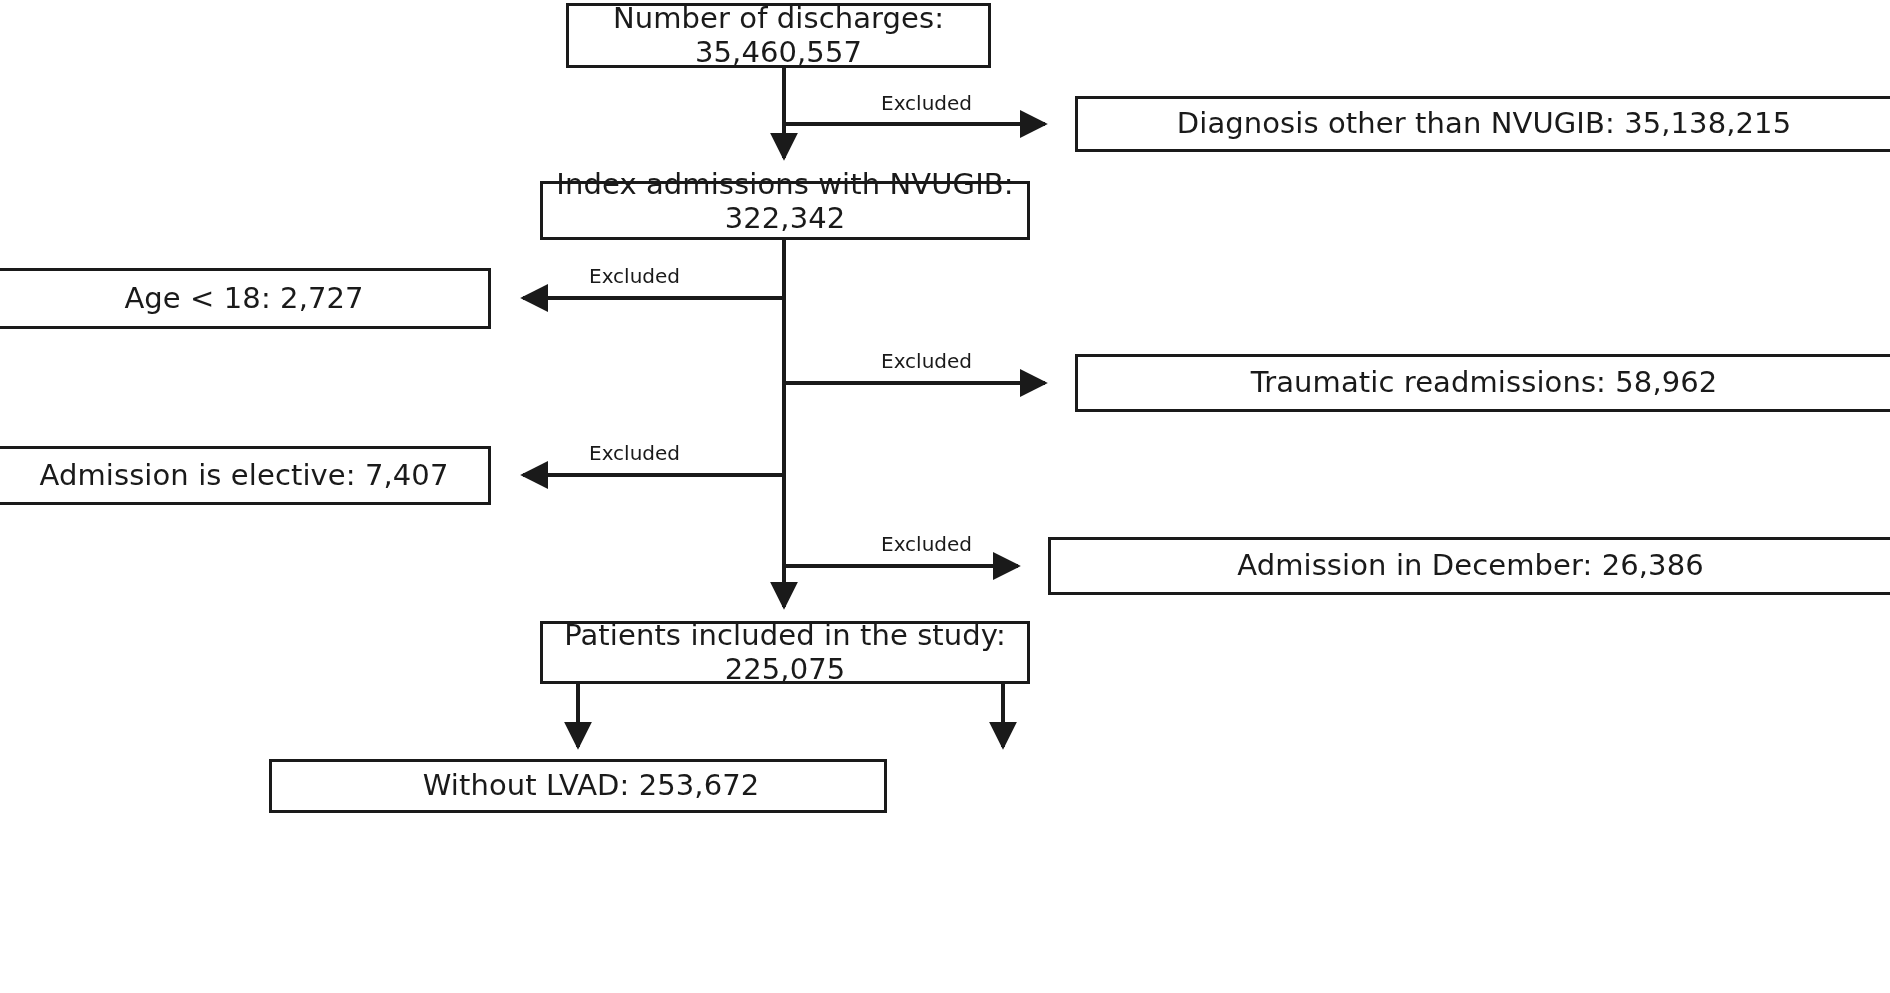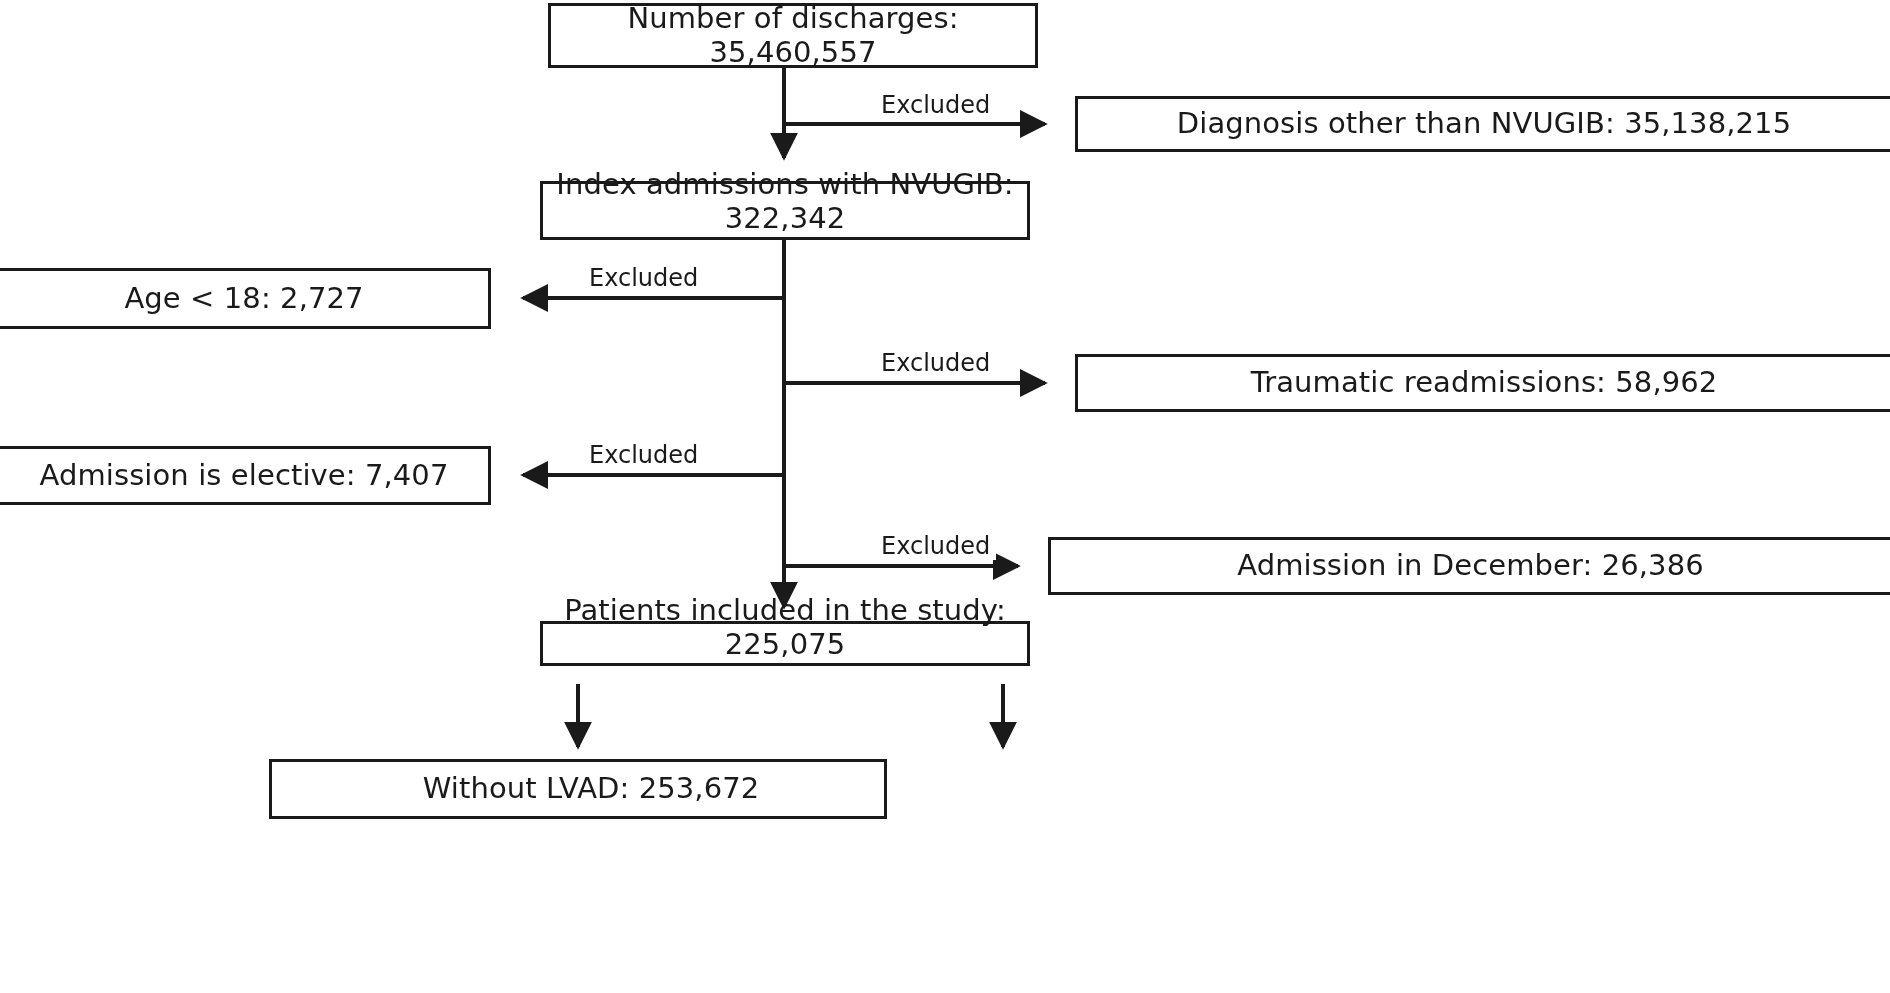--- a/index.html
+++ b/index.html
@@ -37,21 +37,21 @@
     font-size: 29px;
     font-weight: 400;
     letter-spacing: 0.1px;
     line-height: 1.15;
     padding: 2px 10px;
     z-index: 3;
   }
   .edge-label {
     position: absolute;
     color: #1a1a1a;
-    font-size: 24px;
+    font-size: 20px;
     font-weight: 400;
     background: #ffffff;
     padding: 0 6px;
     white-space: nowrap;
     z-index: 4;
   }
 </style>
 </head>
 <body>
 
@@ -78,21 +78,21 @@
       <path d="M 784 475 L 523 475" marker-end="url(#arrow)"></path>
 
       <path d="M 784 566 L 1018 566" marker-end="url(#arrow)"></path>
 
       <path d="M 578 684 L 578 747" marker-end="url(#arrow)"></path>
 
       <path d="M 1003 684 L 1003 747" marker-end="url(#arrow)"></path>
     </g>
   </svg>
 
-  <div class="node-box" style="left:548px; top:3px; width:490px; height:65px;">
+  <div class="node-box" style="left:566px; top:3px; width:425px; height:65px;">
     <span>Number of discharges: 35,460,557</span>
   </div>
 
   <div class="node-box" style="left:1075px; top:96px; width:818px; height:56px;">
     <span>Diagnosis other than NVUGIB: 35,138,215</span>
   </div>
 
   <div class="node-box" style="left:540px; top:181px; width:490px; height:59px;align-items:flex-end;">
     <span>Index admissions with NVUGIB: 322,342</span>
   </div>
@@ -106,25 +106,25 @@
   </div>
 
   <div class="node-box" style="left:-3px; top:446px; width:494px; height:59px;">
     <span>Admission is elective: 7,407</span>
   </div>
 
   <div class="node-box" style="left:1048px; top:537px; width:845px; height:58px;">
     <span>Admission in December: 26,386</span>
   </div>
 
-  <div class="node-box" style="left:540px; top:621px; width:490px; height:45px;align-items:flex-end;">
+  <div class="node-box" style="left:540px; top:621px; width:490px; height:63px;">
     <span>Patients included in the study: 225,075</span>
   </div>
 
-  <div class="node-box" style="left:269px; top:759px; width:618px; height:60px;padding-left:36px;">
+  <div class="node-box" style="left:269px; top:759px; width:618px; height:54px;padding-left:36px;">
     <span>Without LVAD: 253,672</span>
   </div>
 
 
   <div class="edge-label" style="left:875px; top:91px;">
     <span>Excluded</span>
   </div>
 
   <div class="edge-label" style="left:583px; top:264px;">
     <span>Excluded</span>

